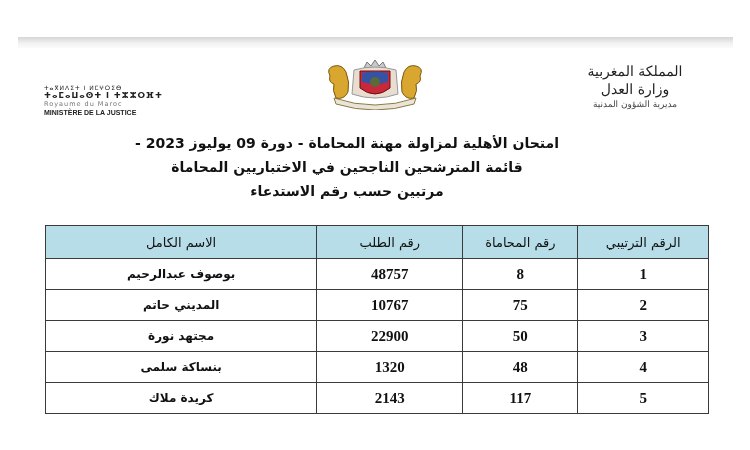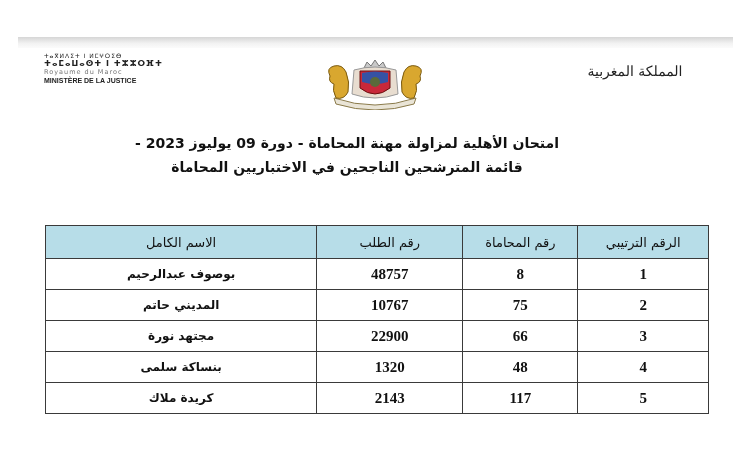--- a/index.html
+++ b/index.html
@@ -5,21 +5,21 @@
   html, body { margin:0; padding:0; }
   body {
     width:750px; height:450px; background:#ffffff; position:relative; overflow:hidden;
     font-family:"DejaVu Sans", sans-serif; color:#111;
   }
   .topbar {
     position:absolute; left:18px; top:37px; width:715px; height:11px;
     background:linear-gradient(#d6d6d6, #f3f3f3 60%, #fbfbfb);
   }
   .left-logo {
-    position:absolute; left:44px; top:52px; width:120px; text-align:left;
+    position:absolute; left:44px; top:84px; width:120px; text-align:left;
   }
   .tifinagh { font-size:6px; letter-spacing:1px; line-height:7px; color:#222; white-space:nowrap; }
   .tifinagh.big { font-size:8px; font-weight:bold; line-height:9px; }
   .royaume { font-size:6.5px; color:#777; letter-spacing:1px; line-height:8px; white-space:nowrap; }
   .ministere { font-family:"Liberation Sans", sans-serif; font-size:7px; font-weight:bold; color:#222; line-height:9px; white-space:nowrap; }
 
   .emblem { position:absolute; left:320px; top:58px; width:110px; height:52px; }
 
   .right-logo {
     position:absolute; right:40px; top:62px; width:150px; text-align:center; direction:rtl;
@@ -76,25 +76,28 @@
     <path d="M34 12 Q55 6 76 12 L78 36 Q55 44 32 36 Z" fill="#e8ddd0" stroke="#999" stroke-width="1"></path>
 
     <path d="M40 13 L70 13 L70 30 Q55 42 40 30 Z" fill="#c8283a" stroke="#6b1010" stroke-width="1"></path>
     <path d="M42 15 Q55 12 68 15 L68 24 Q55 28 42 24 Z" fill="#3552a4"></path>
     <circle cx="55" cy="24" r="5" fill="#5a6a3a"></circle>
   </svg>
 </div>
 
 <div class="right-logo">
   <div class="l1">المملكة المغربية</div>
+  <div class="l2">وزارة العدل</div>
+  <div class="l3">مديرية الشؤون المدنية</div>
 </div>
 
 <div class="titles">
   <div>امتحان الأهلية لمزاولة مهنة المحاماة - دورة 09 يوليوز 2023 -</div>
   <div>قائمة المترشحين الناجحين في الاختباريين المحاماة</div>
+  <div>مرتبين حسب رقم الاستدعاء</div>
 </div>
 
 <table class="results">
   <thead>
     <tr>
       <th class="c-rank">الرقم الترتيبي</th>
       <th class="c-conv">رقم المحاماة</th>
       <th class="c-app">رقم الطلب</th>
       <th class="c-name">الاسم الكامل</th>
     </tr>
@@ -107,21 +110,21 @@
       <td class="name">بوصوف عبدالرحيم</td>
     </tr>
     <tr>
       <td>2</td>
       <td>75</td>
       <td>10767</td>
       <td class="name">المديني حاتم</td>
     </tr>
     <tr>
       <td>3</td>
-      <td>66</td>
+      <td>50</td>
       <td>22900</td>
       <td class="name">مجتهد نورة</td>
     </tr>
     <tr>
       <td>4</td>
       <td>48</td>
       <td>1320</td>
       <td class="name">بنساكة سلمى</td>
     </tr>
     <tr>

